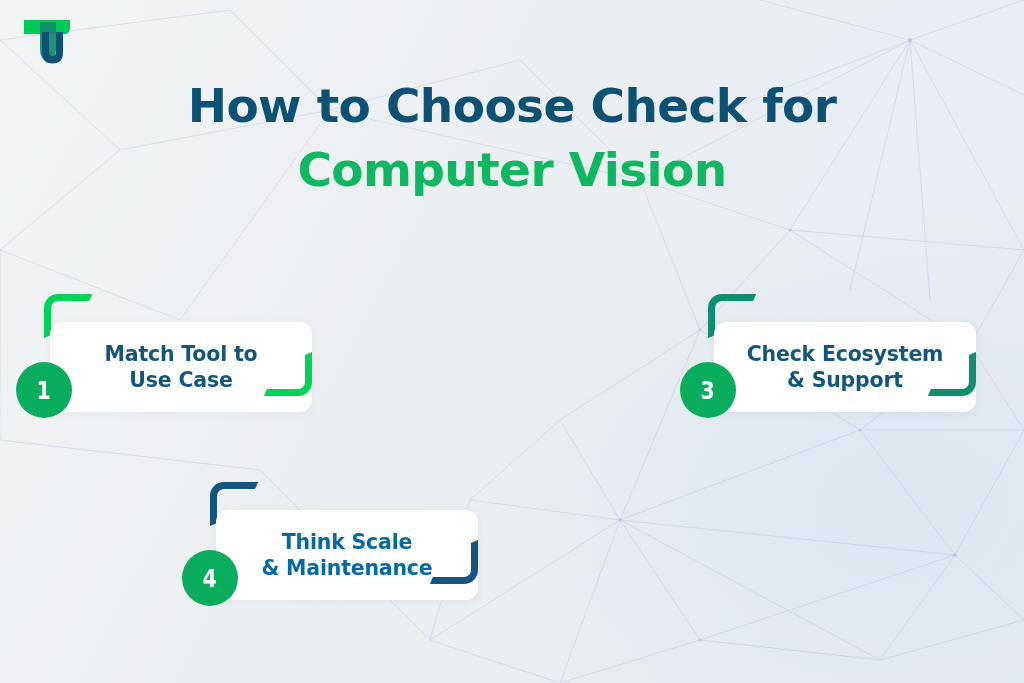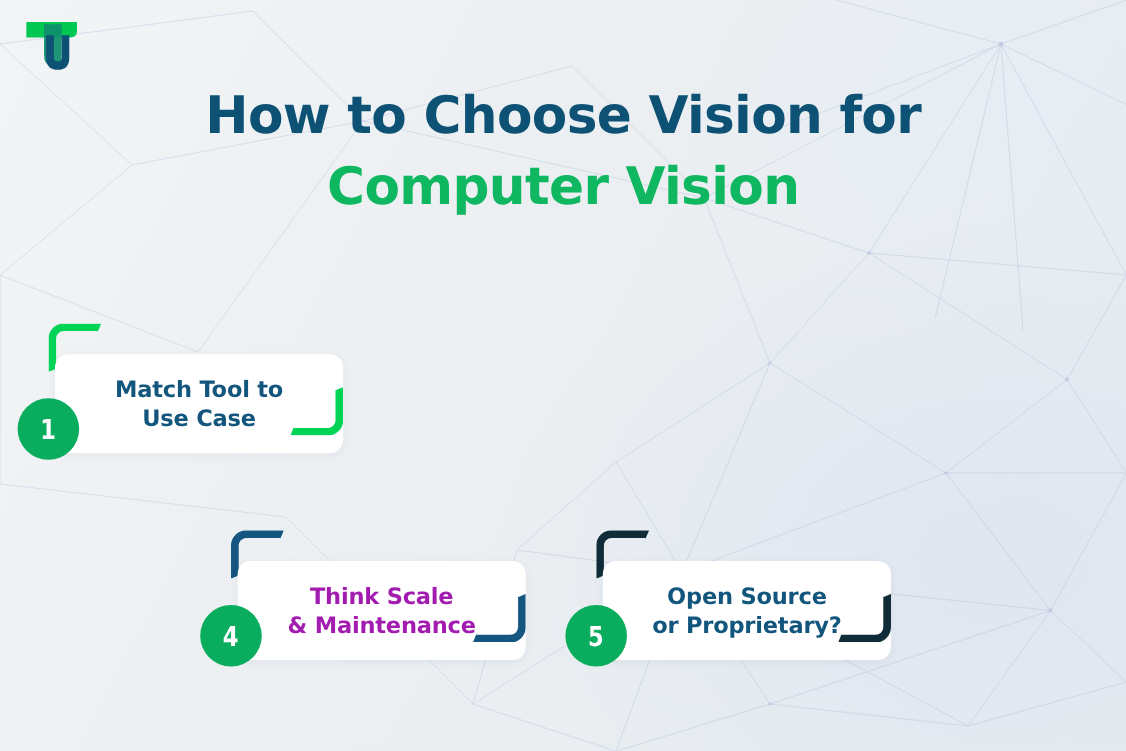--- a/index.html
+++ b/index.html
@@ -213,55 +213,55 @@
     </g>
   </svg>
 
   <svg id="logo" viewBox="0 0 58 54">
     <path d="M4,4 H50 V12 Q50,18 44,18 H4 Z" fill="#00c853"></path>
     <path d="M20,6 H36 V34 Q36,44 28,44 Q20,44 20,34 Z" fill="#0f8f6e" opacity="0.95"></path>
     <path d="M22,16 h7 v20 q0,4 3.5,4 t3.5,-4 v-20 h7 v20.5 q0,11 -10.5,11 T22,36.5 Z" fill="#0d5275"></path>
   </svg>
 
   <div id="title-block">
-    <span class="title-line one" style="color: rgb(13, 82, 117);">How to Choose Vision for</span>
+    <span class="title-line one" style="color: rgb(13, 82, 117);">How to Choose Check for</span>
     <span class="title-line two" style="color: rgb(16, 183, 97);">Computer Vision</span>
   </div>
 
   <div class="step" id="step-1">
     <div class="bracket tl" style="border-top-color: rgb(0, 212, 87); border-left-color: rgb(0, 212, 87);"></div>
     <div class="card-body">
       <div class="card-text" style="color: rgb(19, 86, 125);">Match Tool to
 Use Case</div>
     </div>
     <div class="bracket br" style="border-bottom-color: rgb(0, 212, 87); border-right-color: rgb(0, 212, 87);"></div>
     <div class="badge" style="background: rgb(10, 173, 94);">
       <span class="badge-num">1</span>
     </div>
   </div>
 
 
+  <div class="step" id="step-3">
+    <div class="bracket tl" style="border-top-color: rgb(15, 143, 110); border-left-color: rgb(15, 143, 110);"></div>
+    <div class="card-body">
+      <div class="card-text" style="color: rgb(19, 86, 125);">Check Ecosystem
+&amp; Support</div>
+    </div>
+    <div class="bracket br" style="border-bottom-color: rgb(15, 143, 110); border-right-color: rgb(15, 143, 110);"></div>
+    <div class="badge" style="background: rgb(10, 173, 94);">
+      <span class="badge-num">3</span>
+    </div>
+  </div>
 
   <div class="step" id="step-4">
     <div class="bracket tl" style="border-top-color: rgb(20, 86, 127); border-left-color: rgb(20, 86, 127);"></div>
     <div class="card-body">
-      <div class="card-text" style="color: #a21caf;">Think Scale
+      <div class="card-text" style="color: #0369a1;">Think Scale
 &amp; Maintenance</div>
     </div>
     <div class="bracket br" style="border-bottom-color: rgb(20, 86, 127); border-right-color: rgb(20, 86, 127);"></div>
     <div class="badge" style="background: rgb(10, 173, 94);">
       <span class="badge-num">4</span>
     </div>
   </div>
 
-  <div class="step" id="step-5">
-    <div class="bracket tl" style="border-top-color: rgb(16, 44, 56); border-left-color: rgb(16, 44, 56);"></div>
-    <div class="card-body">
-      <div class="card-text" style="color: rgb(19, 86, 125);">Open Source
-or Proprietary?</div>
-    </div>
-    <div class="bracket br" style="border-bottom-color: rgb(16, 44, 56); border-right-color: rgb(16, 44, 56);"></div>
-    <div class="badge" style="background: rgb(10, 173, 94);">
-      <span class="badge-num">5</span>
-    </div>
-  </div>
 
 </div>
 
 </body></html>

